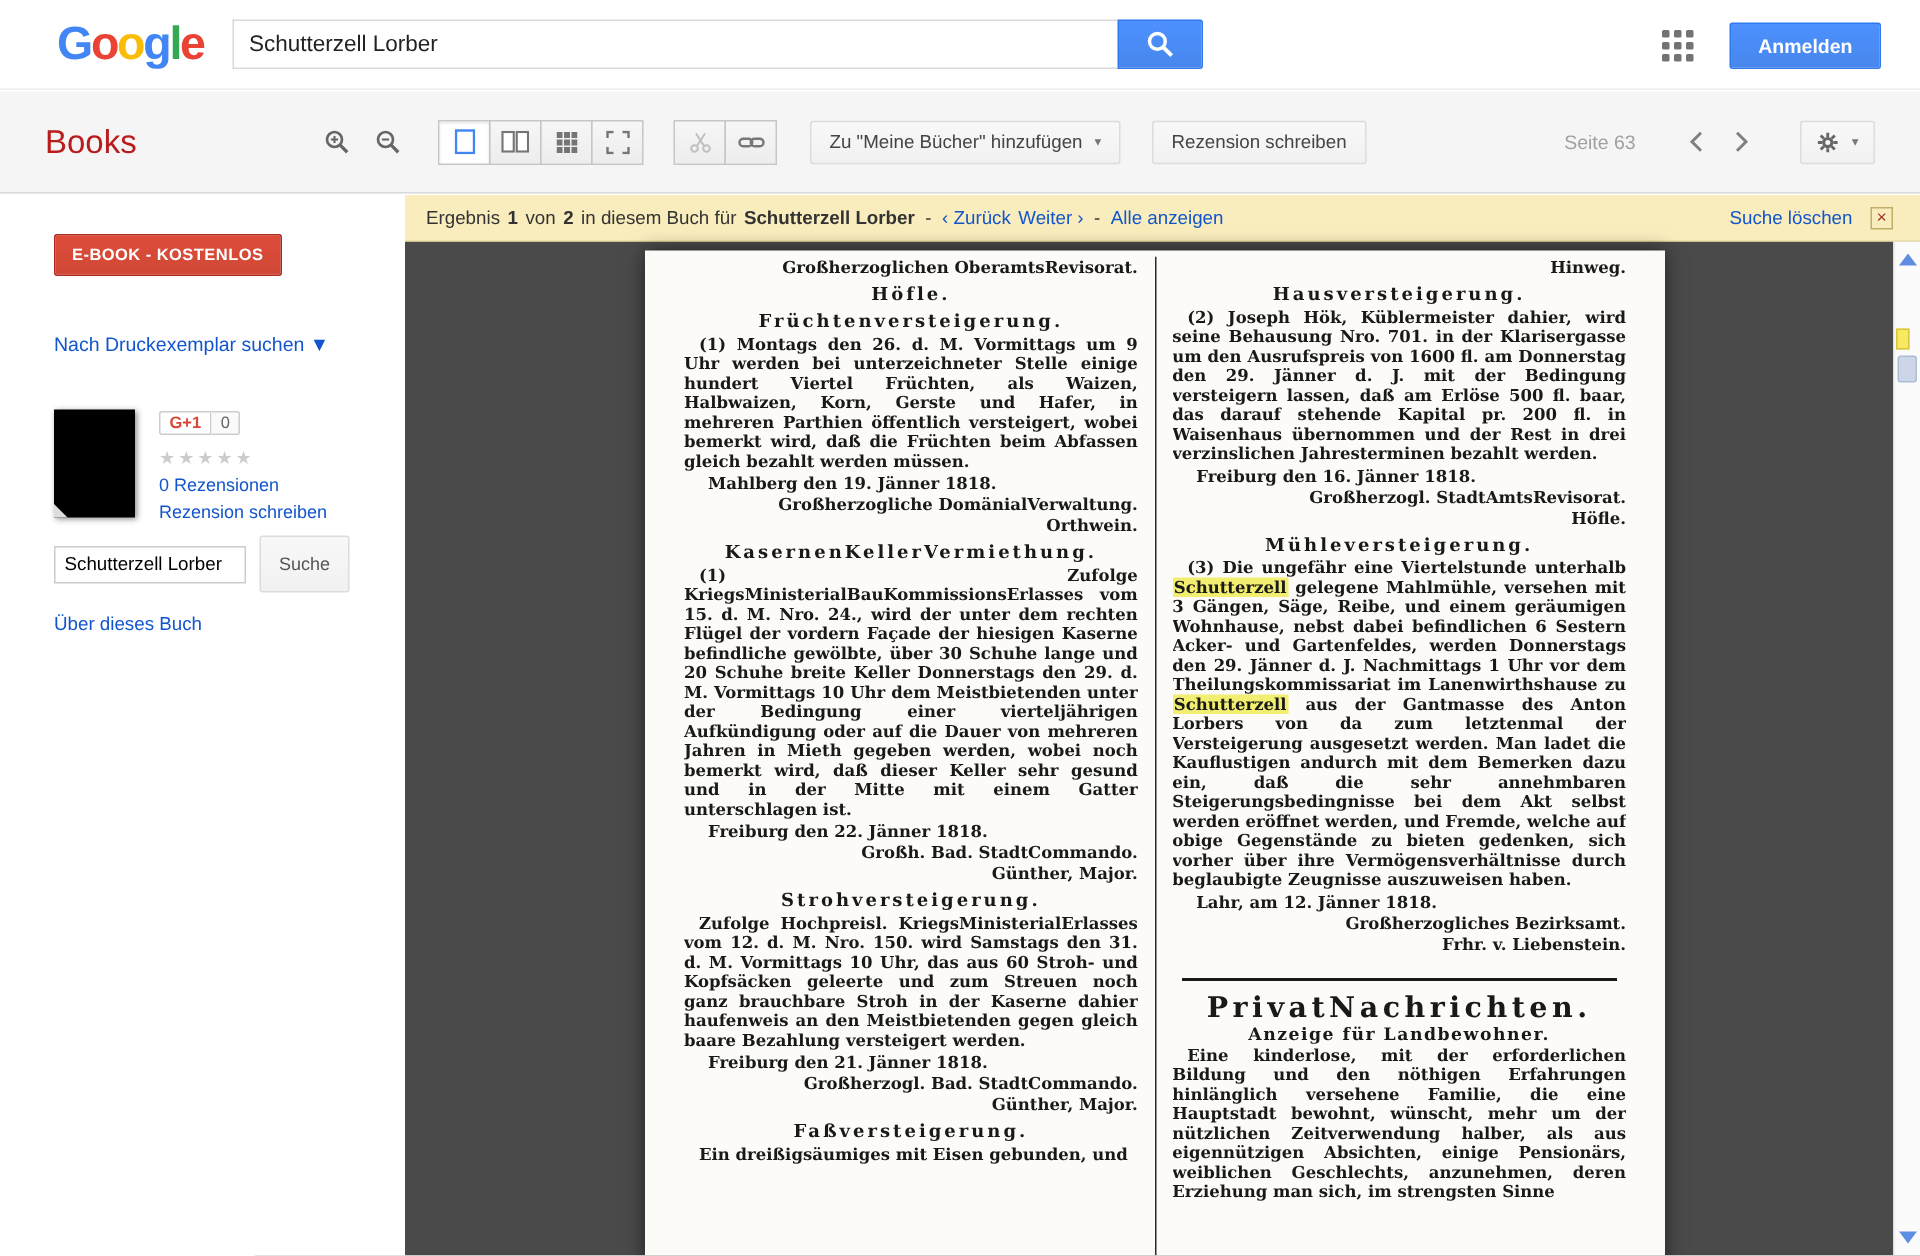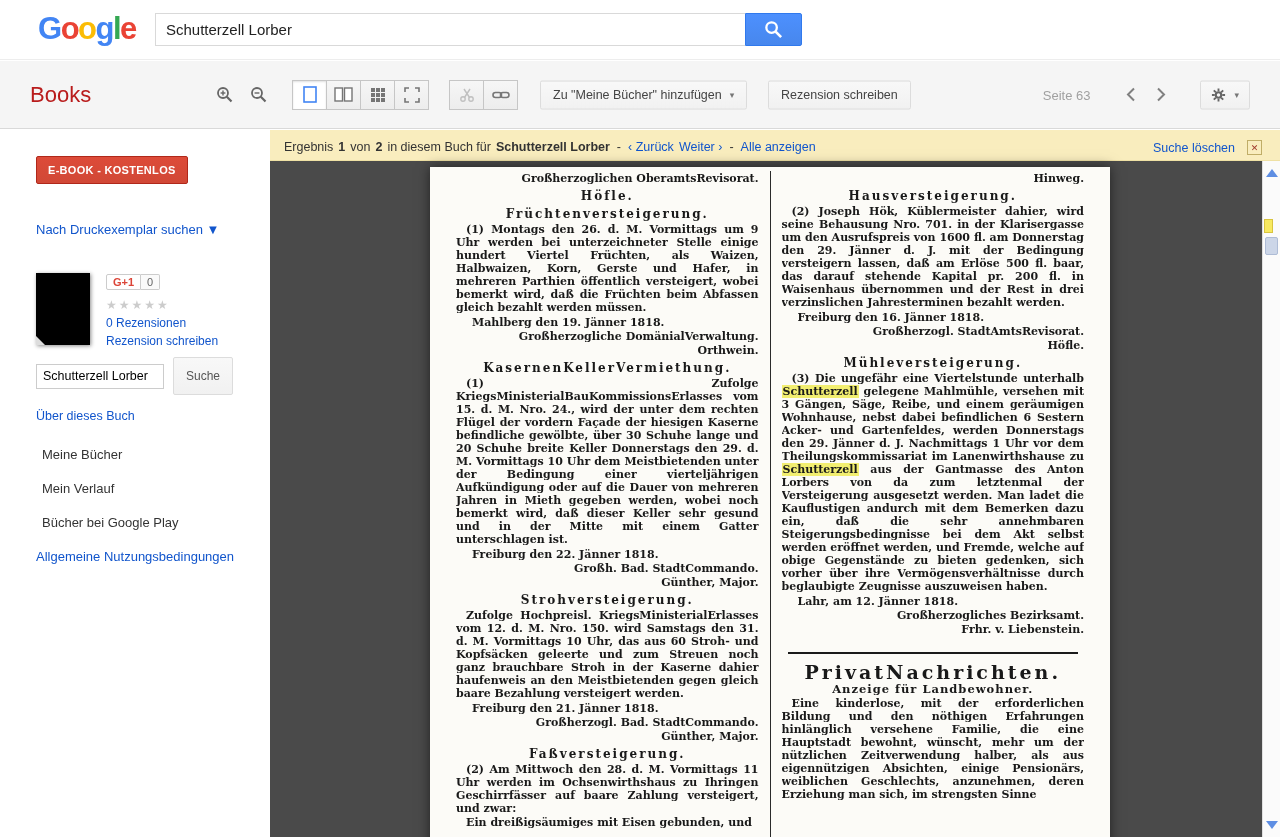--- a/index.html
+++ b/index.html
@@ -74,21 +74,21 @@
     font-family:"Liberation Sans",sans-serif}
   .sbtn{height:38px;padding:0 12px;border:1px solid #dcdcdc;border-radius:2px;background:linear-gradient(#f8f8f8,#f1f1f1);
     font-size:12px;color:#555;cursor:pointer}
   .about-link{display:block;color:#1155cc;font-size:12.5px;margin-top:14px;cursor:pointer}
   .sidenav{margin-top:24px}
   .sidenav .item{font-size:13px;color:#333;margin-bottom:19px;cursor:pointer;padding-left:6px}
   .sidenav .item.blue{color:#1155cc;padding-left:0}
 
   
   .findbar{position:absolute;top:0;left:0;right:0;height:31px;background:#f9edbe;border-bottom:1px solid #efe1a5;
-    display:flex;align-items:flex-start;padding:10px 14px;font-size:12.5px;color:#333}
+    display:flex;align-items:center;padding:0 14px;font-size:12.5px;color:#333}
   .findleft{display:flex;gap:5px;align-items:center;white-space:nowrap}
   .findbar a{color:#1155cc;cursor:pointer}
   .findbar b{font-weight:700}
   .dash{color:#333;margin:0 2px}
   .findright{margin-left:auto;display:flex;align-items:center;gap:12px;padding-right:4px}
   .closebox{width:15px;height:15px;border:1px solid #c0ad67;display:flex;align-items:center;justify-content:center;
     font-size:9px;color:#a03a2c;cursor:pointer;background:#f9edbe}
 
   
   .viewer{position:absolute;top:31px;left:0;right:18px;bottom:0;cursor:grab}
@@ -128,20 +128,34 @@
     </div>
     <div class="searchwrap">
       <input class="searchinput" type="text" value="Schutterzell Lorber" style="">
       <button class="searchbtn">
         <svg width="21" height="21" viewBox="0 0 22 22">
             <circle cx="9" cy="9" r="5.5" fill="none" stroke="#fff" stroke-width="2.4"></circle>
             <line x1="13.2" y1="13.2" x2="19" y2="19" stroke="#fff" stroke-width="2.8"></line>
           </svg>
       </button>
     </div>
+    <div class="hdr-right">
+      <div class="appsgrid">
+        <i></i>
+          <i></i>
+          <i></i>
+          <i></i>
+          <i></i>
+          <i></i>
+          <i></i>
+          <i></i>
+          <i></i>
+      </div>
+      <button class="signin">Anmelden</button>
+    </div>
   </header>
 
   <div class="toolbar">
     <div class="brand">Books</div>
 
     <div class="tb-zoom">
       <button class="iconbtn">
         <svg width="18" height="18" viewBox="0 0 18 18">
             <circle cx="7" cy="7" r="5" fill="none" stroke="#666" stroke-width="1.8"></circle>
             <line x1="10.8" y1="10.8" x2="15.5" y2="15.5" stroke="#666" stroke-width="2.2"></line>
@@ -269,26 +283,20 @@
       </div>
 
 
       <div class="inner-search">
         <input type="text" value="Schutterzell Lorber" style="">
         <button class="sbtn">Suche</button>
       </div>
 
       <span class="about-link">Über dieses Buch</span>
 
-      <nav class="sidenav">
-        <div class="item">Meine Bücher</div>
-        <div class="item">Mein Verlauf</div>
-        <div class="item">Bücher bei Google Play</div>
-        <div class="item blue">Allgemeine Nutzungsbedingungen</div>
-      </nav>
     </aside>
 
     <div class="content">
 
       <div class="findbar">
         <div class="findleft">
           <span>Ergebnis</span>
           <b>1</b>
           <span>von</span>
           <b>2</b>
@@ -321,21 +329,20 @@
                 <div class="bk-p"><span>(1) Zufolge KriegsMinisterialBauKommissionsErlasses vom 15. d. M. Nro. 24., wird der unter dem rechten Flügel der vordern Façade der hiesigen Kaserne befindliche gewölbte, über 30 Schuhe lange und 20 Schuhe breite Keller Donnerstags den 29. d. M. Vormittags 10 Uhr dem Meistbietenden unter der Bedingung einer vierteljährigen Aufkündigung oder auf die Dauer von mehreren Jahren in Mieth gegeben werden, wobei noch bemerkt wird, daß dieser Keller sehr gesund und in der Mitte mit einem Gatter unterschlagen ist.</span></div>
                 <div class="bk-d"><span>Freiburg den 22. Jänner 1818.</span></div>
                 <div class="bk-c"><span>Großh. Bad. StadtCommando.</span></div>
                 <div class="bk-c"><span>Günther, Major.</span></div>
                 <div class="bk-h"><span>Strohversteigerung.</span></div>
                 <div class="bk-p"><span>Zufolge Hochpreisl. KriegsMinisterialErlasses vom 12. d. M. Nro. 150. wird Samstags den 31. d. M. Vormittags 10 Uhr, das aus 60 Stroh- und Kopfsäcken geleerte und zum Streuen noch ganz brauchbare Stroh in der Kaserne dahier haufenweis an den Meistbietenden gegen gleich baare Bezahlung versteigert werden.</span></div>
                 <div class="bk-d"><span>Freiburg den 21. Jänner 1818.</span></div>
                 <div class="bk-c"><span>Großherzogl. Bad. StadtCommando.</span></div>
                 <div class="bk-c"><span>Günther, Major.</span></div>
                 <div class="bk-h"><span>Faßversteigerung.</span></div>
-                <div class="bk-p"><span>(2) Am Mittwoch den 28. d. M. Vormittags 11 Uhr werden im Ochsenwirthshaus zu Ihringen Geschirrfässer auf baare Zahlung versteigert, und zwar:</span></div>
                 <div class="bk-p"><span>Ein dreißigsäumiges mit Eisen gebunden, und</span></div>
               </div>
             <div class="colrule"></div>
             <div class="bcol">
                 <div class="bk-c"><span>Hinweg.</span></div>
                 <div class="bk-h"><span>Hausversteigerung.</span></div>
                 <div class="bk-p"><span>(2) Joseph Hök, Küblermeister dahier, wird seine Behausung Nro. 701. in der Klarisergasse um den Ausrufspreis von 1600 fl. am Donnerstag den 29. Jänner d. J. mit der Bedingung versteigern lassen, daß am Erlöse 500 fl. baar, das darauf stehende Kapital pr. 200 fl. in Waisenhaus übernommen und der Rest in drei verzinslichen Jahresterminen bezahlt werden.</span></div>
                 <div class="bk-d"><span>Freiburg den 16. Jänner 1818.</span></div>
                 <div class="bk-c"><span>Großherzogl. StadtAmtsRevisorat.</span></div>
                 <div class="bk-c"><span>Höfle.</span></div>

